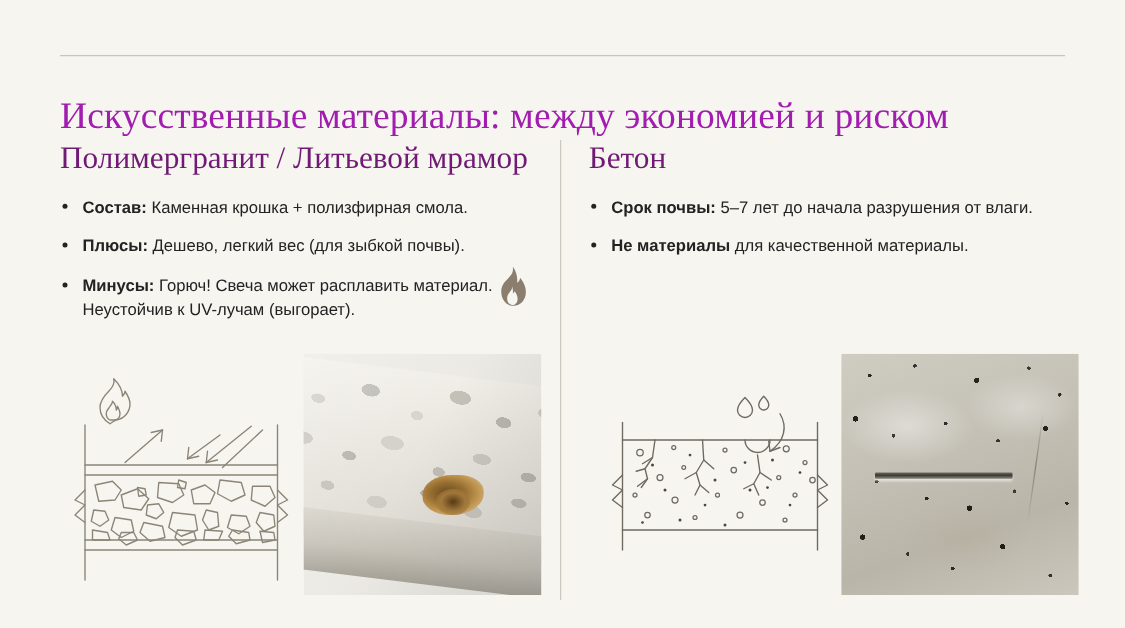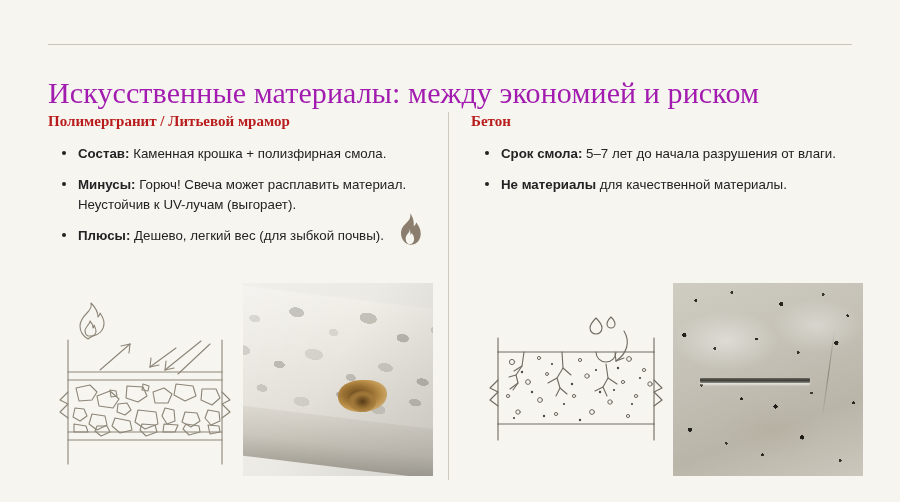--- a/index.html
+++ b/index.html
@@ -28,25 +28,25 @@
     position:absolute;left:448px;top:112px;width:1px;height:368px;
     background:#cdc9be;
   }
 
   .col{position:absolute;top:112px;}
   .col-left{left:48px;width:385px;}
   .col-right{left:471px;width:390px;}
 
   .col-head{
     font-family:"Liberation Serif",serif;
-    font-size:15px;font-weight:700;color:#b91c1c;
+    font-size:25px;font-weight:400;color:#701a75;
     margin:0 0 14px 0;line-height:1.2;white-space:nowrap;
   }
 
-  ul.bullets{list-style:none;margin:12px;padding:0;}
+  ul.bullets{list-style:none;margin:0;padding:0;}
   ul.bullets li{
     position:relative;padding-left:18px;margin-bottom:12px;
     font-size:13.3px;line-height:1.45;color:#232323;
   }
   ul.bullets li:before{
     content:"";position:absolute;left:2px;top:7px;
     width:4px;height:4px;border-radius:50%;background:#232323;
   }
   .lbl{font-weight:bold;}
 
@@ -166,22 +166,22 @@
   <div class="top-rule"></div>
 
   <div class="page-title">Искусственные материалы: между экономией и риском</div>
 
   <div class="v-divider"></div>
 
   <div class="col col-left">
     <h2 class="col-head">Полимергранит / Литьевой мрамор</h2>
     <ul class="bullets">
       <li><span class="lbl">Состав:</span><span> Каменная крошка + полизфирная смола.</span></li>
+      <li><span class="lbl">Плюсы:</span><span> Дешево, легкий вес (для зыбкой почвы).</span></li>
       <li><span class="lbl">Минусы:</span><span> Горюч! Свеча может расплавить материал. Неустойчив к UV-лучам (выгорает).</span></li>
-      <li><span class="lbl">Плюсы:</span><span> Дешево, легкий вес (для зыбкой почвы).</span></li>
     </ul>
   </div>
 
   <div class="flame-icon">
     <svg viewBox="0 0 26 34" width="26" height="34" aria-hidden="true">
       <path d="M14.2 1.2c.9 5.2-1.6 7.4-3.9 9.7-2.6 2.6-5.3 5.3-5.3 10.2 0 6.6 4.3 11.6 9.8 11.6 5.6 0 9.9-4.6 9.9-11 0-5.3-2.6-8.6-4.6-11.4-.2 2-1.2 3.4-2.4 3.9.6-4.6-.9-9.6-3.5-13z" fill="#8b7e6e"></path>
       <path d="M13.6 16.5c.5 2.9-.8 3.9-1.9 5.3-1.1 1.4-2 2.9-2 4.9 0 3.1 1.9 5.3 4.2 5.3 2.4 0 4.2-2.1 4.2-5.1 0-2.6-1.3-4.2-2.4-5.9-.5 1-.9 1.5-1.4 1.8.3-2.3-.2-4.5-.7-6.3z" fill="#f6f5f0"></path>
     </svg>
   </div>
 
@@ -251,21 +251,21 @@
       <div class="slabedge"></div>
       <div class="burn"></div>
       <div class="burn2"></div>
       <div class="shade"></div>
     </div>
   </div>
 
   <div class="col col-right">
     <h2 class="col-head">Бетон</h2>
     <ul class="bullets">
-      <li><span class="lbl">Срок смола:</span><span> 5–7 лет до начала разрушения от влаги.</span></li>
+      <li><span class="lbl">Срок почвы:</span><span> 5–7 лет до начала разрушения от влаги.</span></li>
       <li><span class="lbl">Не материалы</span><span> для качественной материалы.</span></li>
     </ul>
   </div>
 
   <div class="fig fig-diag-right">
     <svg viewBox="0 0 186 192" width="186" height="192" aria-hidden="true">
       <g fill="none" stroke="#6f6a60" stroke-width="1.1" stroke-linecap="round" stroke-linejoin="round">
 
         <g>
           <path d="M106 44c0-4 6-10 6-10s6 6 6 10a6 6 0 0 1-12 0z"></path>

